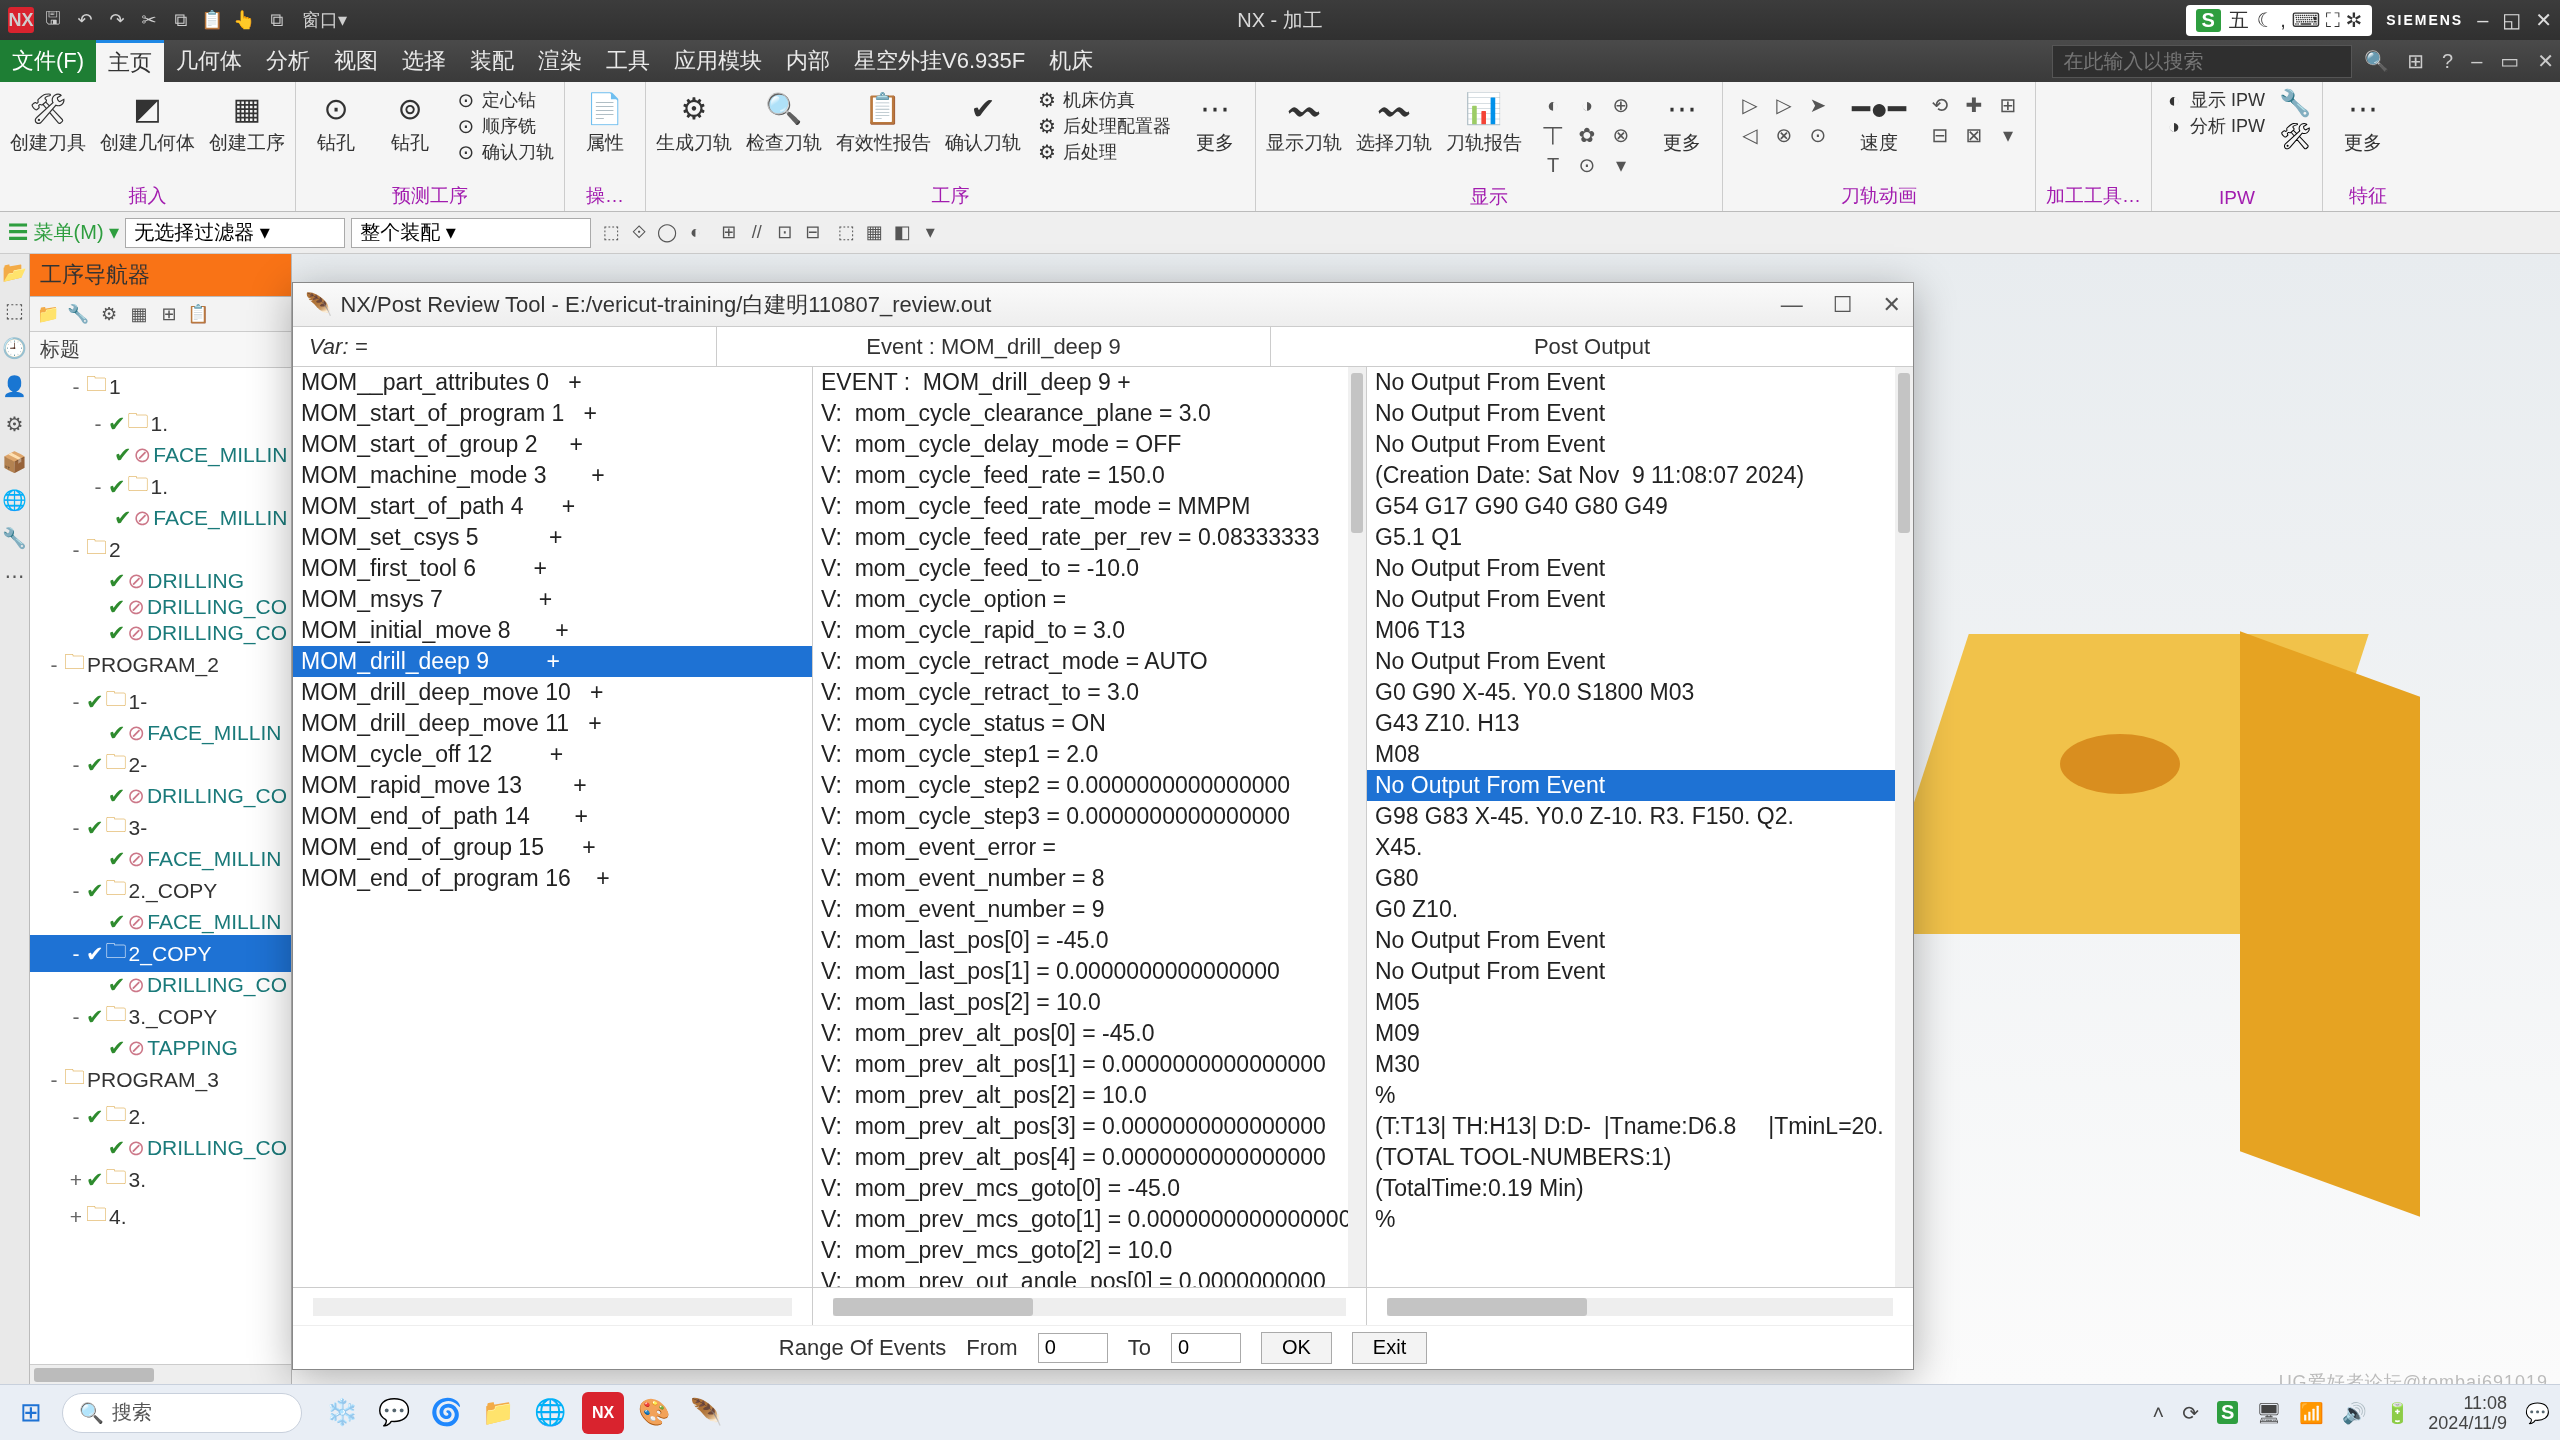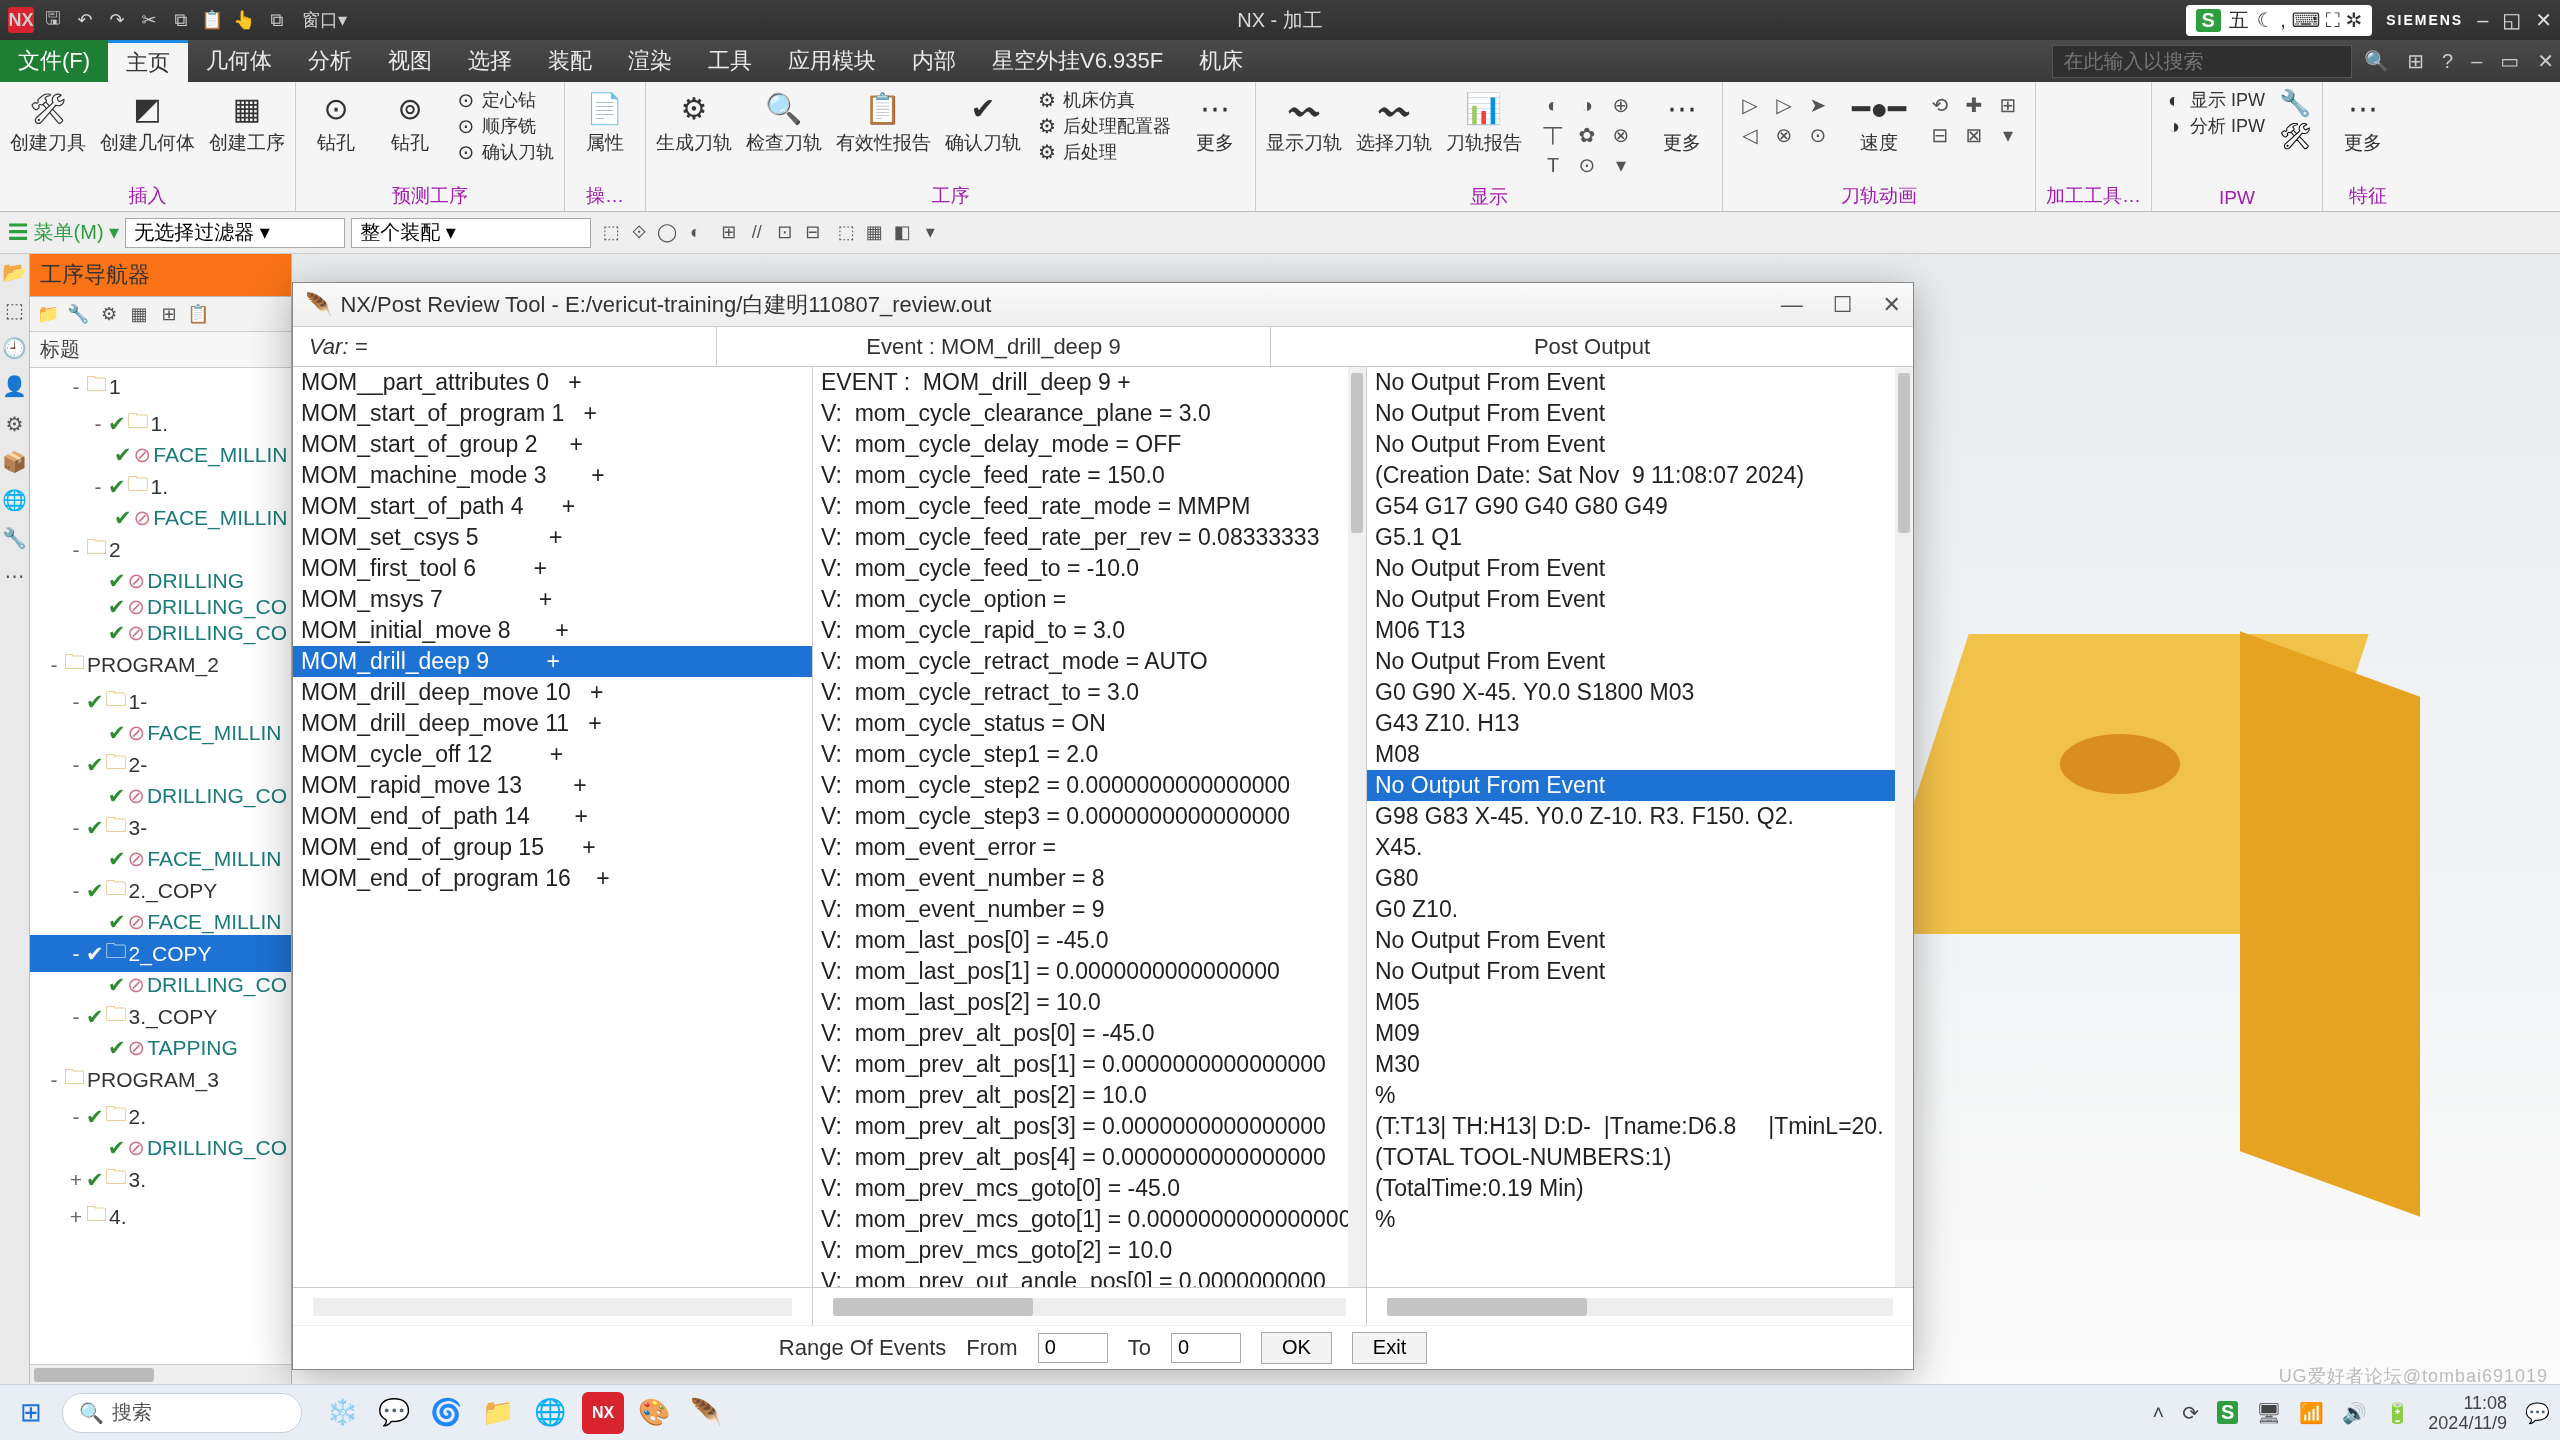--- a/index.html
+++ b/index.html
@@ -11,21 +11,21 @@
 .titlebar .left-icons span { width: 26px; height: 26px; display: inline-flex; align-items:center; justify-content:center; font-size:18px; color:#cfcfcf; }
 .nx-logo { background:#d9232e; color:#fff; font-weight:bold; padding:2px 6px; border-radius:3px; font-size:16px; }
 .titlebar .center { position:absolute; left:50%; transform:translateX(-50%); color:#d8d8d8; }
 .titlebar .right { position:absolute; right:8px; display:flex; align-items:center; gap:14px; }
 .titlebar .siemens { color:#fff; font-weight:bold; letter-spacing:2px; font-size:14px; }
 .ime-badge { background:#fff; color:#333; border-radius:4px; padding:2px 10px; display:flex; align-items:center; gap:8px; font-size:20px; }
 .ime-badge .s { background:#2e9e3f; color:#fff; border-radius:3px; padding:0 6px; font-weight:bold; }
 
 
 .menubar { height: 42px; background: linear-gradient(#4a4a4a,#3a3a3a); display:flex; align-items:stretch; color:#eaeaea; font-size:22px; }
-.menubar .item { padding: 6px 18px; display:flex; align-items:center; cursor:pointer; }
+.menubar .item { padding: 6px 12px; display:flex; align-items:center; cursor:pointer; }
 .menubar .item.active { background:#f5f5f5; color:#333; border-top:3px solid #1e88e5; }
 .menubar .item.file { background:#1e7e34; color:#fff; }
 .menubar .search { margin-left:auto; display:flex; align-items:center; }
 .menubar .search input { background:#2f2f2f; border:1px solid #555; color:#ccc; padding:4px 10px; width:300px; font-size:20px; }
 .menubar .search .ico { color:#ccc; margin-left:6px; font-size:20px; padding:0 6px; }
 
 
 .ribbon { height: 130px; background:#f5f5f5; border-bottom:1px solid #bbb; display:flex; }
 .ribbon-group { border-right:1px solid #ccc; padding:6px 10px 2px 10px; display:flex; flex-direction:column; }
 .ribbon-group .row { display:flex; align-items:flex-start; gap:14px; flex:1; }
@@ -103,21 +103,21 @@
 .solid .hole { position:absolute; left:180px; top:100px; width:120px; height:60px; background:#d98e1f; border-radius:50%; }
 
 
 .taskbar { position:absolute; left:0; right:0; bottom:0; height:56px; background:#e9eef5; border-top:1px solid #c8d0dc; display:flex; align-items:center; padding:0 10px; gap:10px; }
 .taskbar .start { width:42px; height:42px; display:flex; align-items:center; justify-content:center; font-size:26px; color:#1e72d4; }
 .taskbar .search { display:flex; align-items:center; background:#fff; border:1px solid #c8d0dc; border-radius:22px; height:40px; padding:0 16px; width:240px; gap:8px; color:#555; font-size:20px; }
 .taskbar .pins { display:flex; gap:10px; margin-left:10px; }
 .taskbar .pins span { width:42px; height:42px; display:inline-flex; align-items:center; justify-content:center; font-size:26px; border-radius:6px; }
 .taskbar .tray { margin-left:auto; display:flex; align-items:center; gap:18px; color:#444; font-size:20px; }
 .taskbar .clock { text-align:right; line-height:20px; font-size:18px; }
-.watermark { position:absolute; right:12px; bottom:52px; color:#bbb; font-size:18px; letter-spacing:1px; }
+.watermark { position:absolute; right:12px; bottom:46px; color:#bbb; font-size:18px; letter-spacing:1px; }
 </style>
 </head>
 <body>
 
 <div class="titlebar">
   <div class="left-icons">
     <span class="nx-logo">NX</span>
     <span>🖫</span>
     <span>↶</span>
     <span>↷</span>

